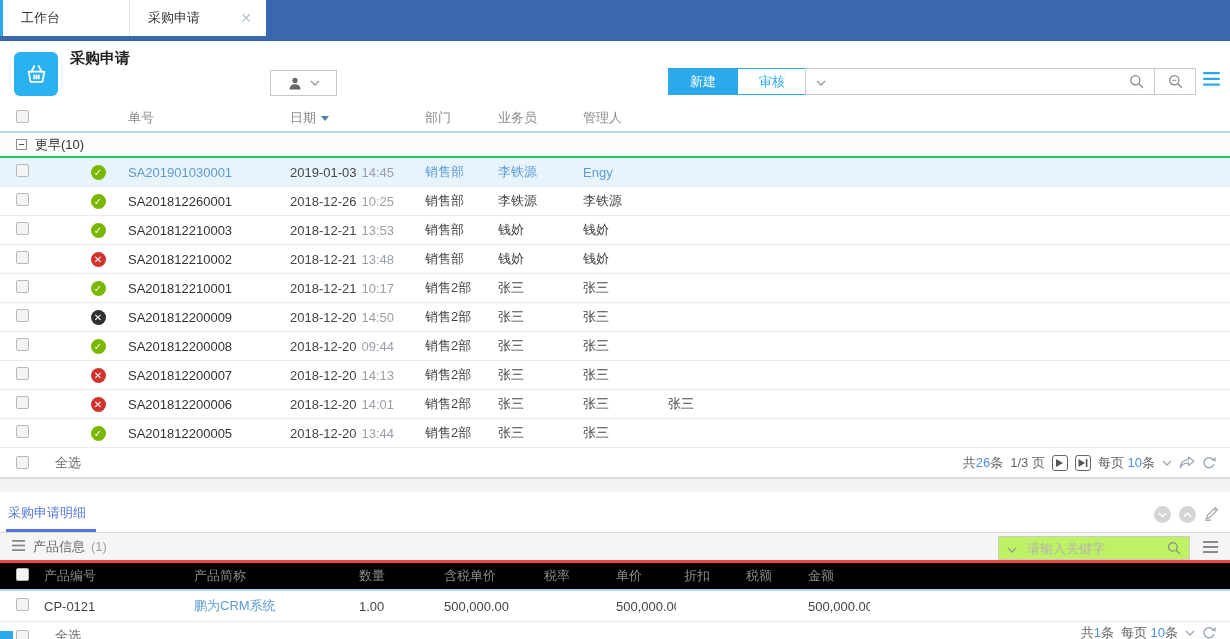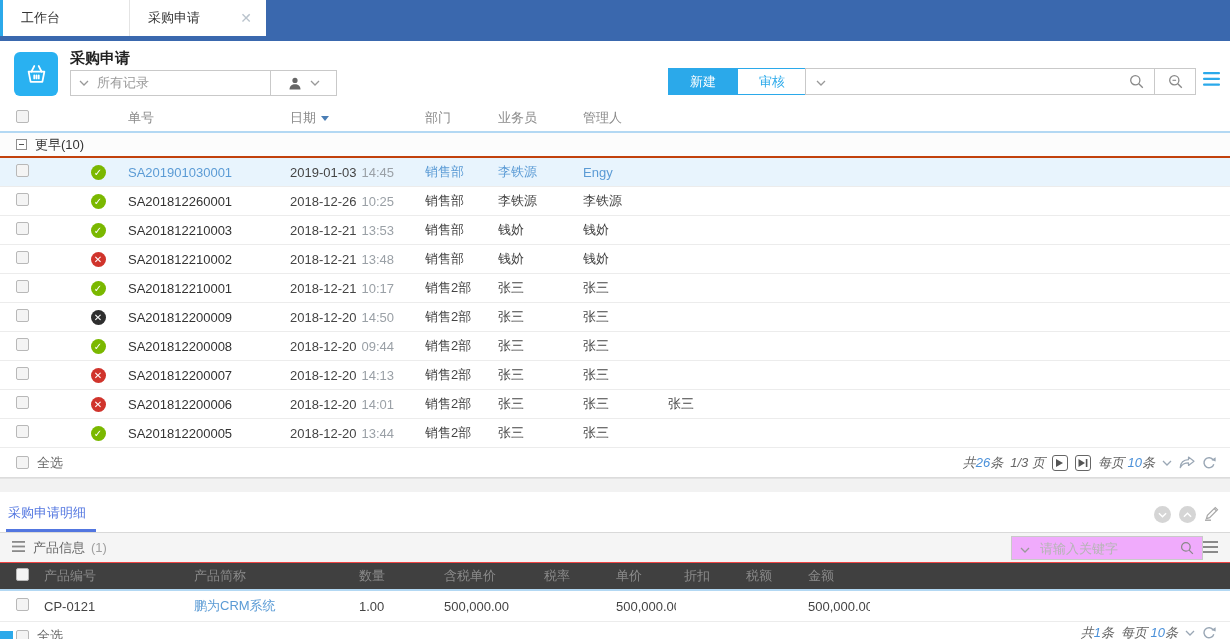--- a/index.html
+++ b/index.html
@@ -41,75 +41,75 @@
   .list-btn { position:absolute; left:1203px; top:31px; cursor:pointer; }
 
   
   .mgrid { display:grid; grid-template-columns:84px 28px 162px 135px 73px 85px 85px 1fr; align-items:center; }
   .cell { padding-left:16px; overflow:hidden; white-space:nowrap; }
   .icon-cell { padding-left:0; display:flex; justify-content:center; }
   .thead { height:28px; color:#8a8a8a; border-bottom:2px solid #b3d8f3; }
   .sort-desc { display:inline-block; width:0; height:0; border-left:4px solid transparent;
                border-right:4px solid transparent; border-top:5px solid #4a7eb5; margin-left:5px; vertical-align:1px; }
   .group-row { height:25px; display:flex; align-items:center; background:#fcfcfc;
-               border-bottom:2px solid #c2410c; color:#333; }
+               border-bottom:2px solid #22c55e; color:#333; }
   .collapse-box { width:11px; height:11px; border:1px solid #8f8f8f; margin:0 8px 0 16px; position:relative; background:#fff; }
   .collapse-box::before { content:""; position:absolute; left:2px; top:4px; width:5px; height:1px; background:#555; }
   .trow { height:29px; border-bottom:1px solid #ececec; background:#fff; }
   .trow.selected { background:#e8f4fd; }
   .cb { display:inline-block; width:13px; height:13px; border:1px solid #b8b8b8; border-radius:2px;
         background:#f4f4f4; cursor:pointer; }
   .st { width:15px; height:15px; border-radius:50%; color:#fff; font-size:10px; line-height:15px;
         text-align:center; font-weight:bold; }
   .st.approved { background:#7ab800; }
   .st.rejected { background:#d0342c; }
   .st.closed   { background:#2f2f2f; }
   .c-order { color:#333; cursor:pointer; }
   .trow.selected .c-order,
   .trow.selected .c-dept, .trow.selected .c-sales, .trow.selected .c-mgr { color:#5b9bd5; }
   .c-date .t { color:#9aa0a6; margin-left:5px; }
   
   .selrow { height:30px; display:flex; align-items:center; justify-content:space-between;
             border-bottom:1px solid #dcdcdc; }
-  .sel-left { display:flex; align-items:center; gap:8px; padding-left:16px; color:#666; }
-  .pager { display:flex; align-items:center; gap:7px; padding-right:14px; color:#666;font-style:italic; }
+  .sel-left { display:flex; align-items:center; gap:26px; padding-left:16px; color:#666; }
+  .pager { display:flex; align-items:center; gap:7px; padding-right:14px; color:#666; }
   .blue-num { color:#4a90d9; }
   .pgbtn { width:16px; height:16px; border:1px solid #666; border-radius:3px; display:flex;
            align-items:center; justify-content:center; cursor:pointer; background:#fff; }
   .pager .icon-btn { cursor:pointer; display:flex; align-items:center; }
 
   
   .section-gap { height:14px; background:#f2f2f2; border-top:1px solid #e3e3e3; }
   .detail-tabrow { position:relative; height:41px; background:#fff; border-bottom:1px solid #d9d9d9; }
   .detail-tab { position:absolute; left:8px; bottom:10px; color:#5276e0; font-size:13px; cursor:pointer; }
   .detail-underline { position:absolute; left:6px; bottom:0; width:90px; height:3px; background:#5276e0; }
   .detail-icons { position:absolute; right:10px; bottom:8px; display:flex; align-items:center; gap:8px; }
   .circ { width:17px; height:17px; border-radius:50%; background:#d5d5d5; display:flex;
           align-items:center; justify-content:center; cursor:pointer; }
 
-  .product-bar { position:relative; height:30px; background:#f5f5f5; border-bottom:1px solid #ef4444;
+  .product-bar { position:relative; height:30px; background:#f5f5f5; border-bottom:3px solid #ef4444;
                  display:flex; align-items:center; }
   .pb-title { color:#666; margin-left:8px; }
   .pb-count { color:#a0a0a0; margin-left:6px; }
-  .pb-search { position:absolute; right:27px; top:3px; width:192px; height:24px; border:1px solid #c9c9c9;
-               background:#f0abfc; display:flex; align-items:center; }
+  .pb-search { position:absolute; right:40px; top:3px; width:192px; height:24px; border:1px solid #c9c9c9;
+               background:#bef264; display:flex; align-items:center; }
   .pb-search input { flex:1; border:none; outline:none; min-width:0; font-family:inherit; font-size:13px;
                      color:#666; background:transparent; }
   .pb-search input::placeholder { color:#b5b5b5; }
   .pb-search .sb-chevron { padding:0 8px; }
   .pb-search .sb-mag { width:30px; }
   .pb-list { position:absolute; right:12px; top:8px; cursor:pointer; }
   .bars3 rect { fill:#2ba9ea; }
   .bars3.gray rect { fill:#8a8a8a; }
 
   .pgrid { display:grid; grid-template-columns:36px 150px 165px 85px 100px 72px 68px 62px 62px 70px 1fr;
            align-items:center; }
   .pcell { padding-left:8px; overflow:hidden; white-space:nowrap; }
   .pcb-cell { padding-left:16px; }
-  .phead { height:28px; color:#8a8a8a; border-bottom:2px solid #b3d8f3; background:#404040; }
+  .phead { height:28px; color:#8a8a8a; border-bottom:2px solid #b3d8f3; background:#000000; }
   .prow { height:31px; border-bottom:1px solid #ececec; background:#fff; }
   .p-name { color:#5b9bd5; cursor:pointer; }
   .pfoot { height:17px; display:flex; align-items:flex-start; justify-content:space-between; background:#fff; }
   .pfoot .sel-left { margin-top:5px; }
   .pfoot .pager { margin-top:2px; }
   .bottom-chip { position:absolute; left:0; bottom:0; width:13px; height:8px; background:#2ba9ea; }
 </style>
 </head>
 <body>
 
@@ -126,26 +126,20 @@
 
 <div class="toolbar">
   <div class="app-icon">
     <svg width="27" height="27" viewBox="0 0 24 24" fill="none" stroke="#fff" stroke-width="1.6" stroke-linecap="round" stroke-linejoin="round">
       <path d="M7.5 9.5 L10 4.5 M16.5 9.5 L14 4.5"></path>
       <path d="M5 9.5 H19 L17.2 18.5 H6.8 Z"></path>
       <path d="M10 12.7 V15.5 M12 12.7 V15.5 M14 12.7 V15.5"></path>
     </svg>
   </div>
   <div class="page-title">采购申请</div>
-  <div class="filter-box">
-    <svg width="10" height="6" viewBox="0 0 10 6">
-        <polyline points="1,1 5,5 9,1" fill="none" stroke="#999" stroke-width="1.3"></polyline>
-      </svg>
-    <span>所有记录</span>
-  </div>
   <div class="person-box">
     <svg width="14" height="13" viewBox="0 0 14 13">
         <circle cx="7" cy="3.4" r="2.6" fill="#666"></circle>
         <path d="M1.5 12.5 C1.5 8.8 4 7.2 7 7.2 C10 7.2 12.5 8.8 12.5 12.5 Z" fill="#666"></path>
       </svg>
     <svg width="10" height="6" viewBox="0 0 10 6">
         <polyline points="1,1 5,5 9,1" fill="none" stroke="#999" stroke-width="1.3"></polyline>
       </svg>
   </div>
   <div class="btn-group">

